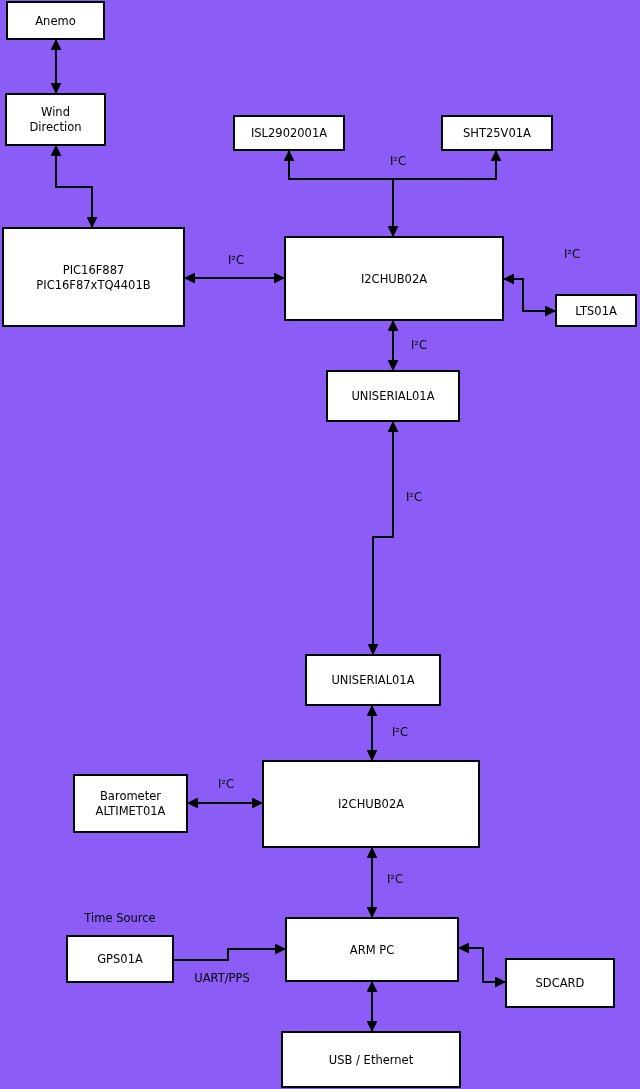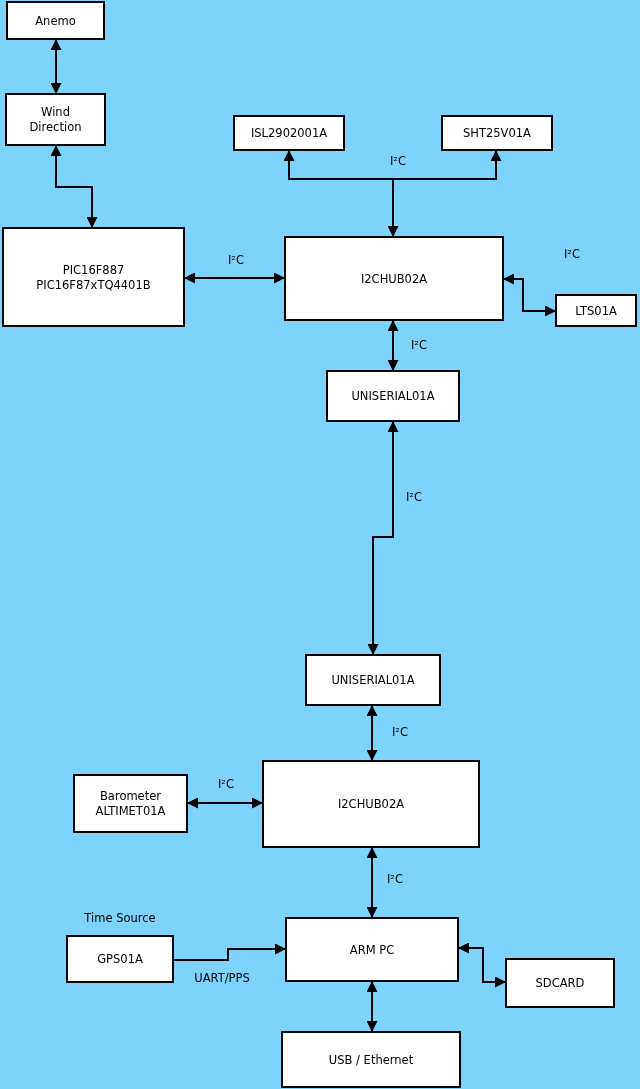--- a/index.html
+++ b/index.html
@@ -4,21 +4,21 @@
 <style>
   html, body {
     margin: 0;
     padding: 0;
     background: #ffffff;
   }
   #stage {
     position: relative;
     width: 640px;
     height: 1089px;
-    background: #7dd3fc;
+    background: #8b5cf6;
     overflow: hidden;
   }
   .node-box {
     fill: #ffffff;
     stroke: #000000;
     stroke-width: 2px;
   }
   .node-label {
     font-family: "DejaVu Sans", "Liberation Sans", sans-serif;
     font-size: 11.5px;

